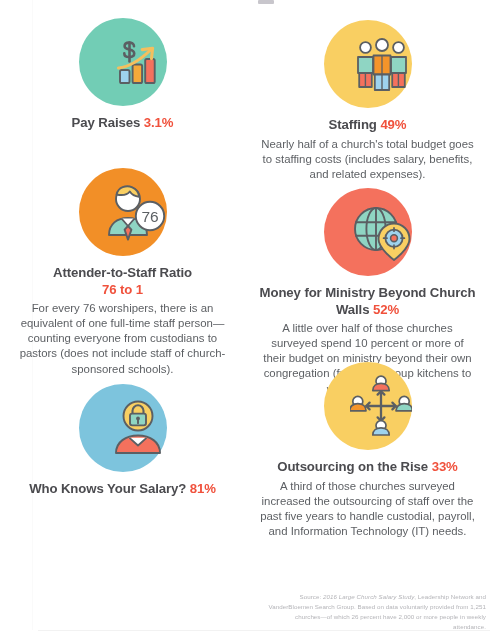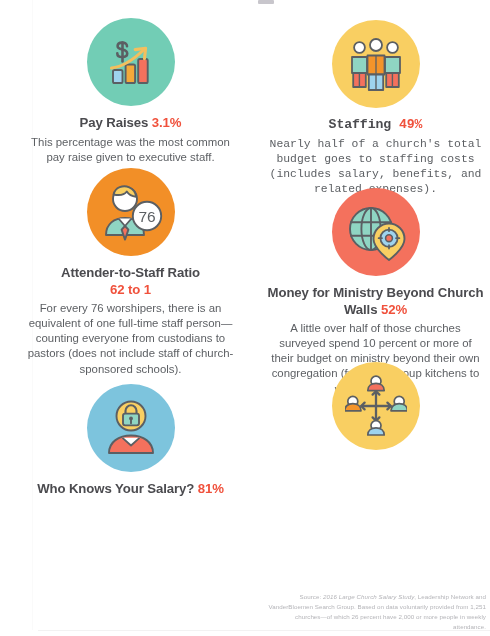--- a/index.html
+++ b/index.html
@@ -46,38 +46,37 @@
     width: 16px;
     height: 4px;
     background: #9a97a3;
     opacity: .55;
     border-radius: 1px;
   }
 
   .grid {
     position: absolute;
     inset: 0;
-    margin-left: 8px;
   }
 
   .cell {
     position: absolute;
     width: 245px;
     text-align: center;
   }
 
   
   .icon-circle {
     width: 88px;
     height: 88px;
     border-radius: 50%;
     margin: 0 auto;
     display: flex;
     align-items: center;
-    justify-content: center;
+    justify-content: flex-end;
   }
   .icon-circle svg { display: block; }
 
   
   .headline {
     font-size: 13.2px;
     font-weight: bold;
     color: #4b4b4f;
     line-height: 1.25;
     letter-spacing: -0.1px;
@@ -137,24 +136,23 @@
           <rect x="36.2" y="26" width="9.5" height="24" rx="1.6" fill="#f4715d" stroke="#5b5f63" stroke-width="1.9"></rect>
 
           <path d="M9.5 35 C20 34 31 27 41.5 17" fill="none" stroke="#f4bf5e" stroke-width="3.1" stroke-linecap="round"></path>
           <path d="M33.2 16.6 L43.6 15.2 L42.5 25.6" fill="none" stroke="#f4bf5e" stroke-width="3.1" stroke-linecap="round" stroke-linejoin="round"></path>
         </svg>
       </div>
       <div class="headline">
         <span>Pay Raises</span>
         <span class="pct">3.1%</span>
       </div>
-      <div class="body-copy">This percentage was the most common pay raise given to executive staff.</div>
-    </div>
-
-    <div class="cell" style="left:245px; top:20px;font-family:Liberation Mono, monospace;">
+    </div>
+
+    <div class="cell" style="left:245px; top:20px;">
       <div class="icon-circle" style="background:#f9cf62;">
         <svg width="60" height="56" viewBox="0 0 60 56">
           <g stroke="#5b5f63" stroke-width="1.8" stroke-linejoin="round">
 
             <circle cx="13.5" cy="11.5" r="5.4" fill="#ffffff"></circle>
             <path d="M6 21 h15 v16 h-15 z" fill="#8fd5c3"></path>
             <path d="M7.2 37 h12.6 v14 h-12.6 z" fill="#f4715d"></path>
             <path d="M13.4 37 v14" stroke="#5b5f63" stroke-width="1.4" fill="none"></path>
 
             <circle cx="46.5" cy="11.5" r="5.4" fill="#ffffff"></circle>
@@ -192,21 +190,21 @@
 
             <path d="M27 43 l-3.4 3.6 3.4 10 3.4-10 z" fill="#f4715d"></path>
           </g>
 
           <circle cx="49" cy="33" r="14.2" fill="#ffffff" stroke="#5b5f63" stroke-width="1.9"></circle>
           <text x="49" y="38.6" text-anchor="middle" font-family="Liberation Sans, sans-serif" font-size="15.5" fill="#5b5f63">76</text>
         </svg>
       </div>
       <div class="headline two-line">
         <span>Attender-to-Staff Ratio</span><br>
-        <span class="pct">62 to 1</span>
+        <span class="pct">76 to 1</span>
       </div>
       <div class="body-copy">For every 76 worshipers, there is an equivalent of one full-time staff person—counting everyone from custodians to pastors (does not include staff of church-sponsored schools).</div>
     </div>
 
     <div class="cell" style="left:245px; top:188px;">
       <div class="icon-circle" style="background:#f4715d;">
         <svg width="62" height="58" viewBox="0 0 62 58">
           <g stroke="#5b5f63" stroke-width="1.9" fill="none">
             <circle cx="26" cy="26" r="21" fill="#8fd5c3"></circle>
             <ellipse cx="26" cy="26" rx="9.6" ry="21"></ellipse>
@@ -274,20 +272,25 @@
             <circle cx="7.8" cy="26.4" r="5" fill="#ffffff"></circle>
             <path d="M-0.4 35.8 c0-4.6 3.7-7.2 8.2-7.2 4.5 0 8.2 2.6 8.2 7.2 z" fill="#f4942a"></path>
           </g>
 
           <g stroke="#5b5f63" stroke-width="1.7" stroke-linejoin="round">
             <circle cx="54.2" cy="26.4" r="5" fill="#ffffff"></circle>
             <path d="M46 35.8 c0-4.6 3.7-7.2 8.2-7.2 4.5 0 8.2 2.6 8.2 7.2 z" fill="#8fd5c3"></path>
           </g>
         </svg>
       </div>
+      <div class="headline">
+        <span>Outsourcing on the Rise</span>
+        <span class="pct">33%</span>
+      </div>
+      <div class="body-copy">A third of those churches surveyed increased the outsourcing of staff over the past five years to handle custodial, payroll, and Information Technology (IT) needs.</div>
     </div>
 
   </div>
 
   <div id="source">
     <span>Source: </span><span class="it">2016 Large Church Salary Study</span><span>, Leadership Network and VanderBloemen Search Group. Based on data voluntarily provided from 1,251 churches—of which 26 percent have 2,000 or more people in weekly attendance.</span>
   </div>
 
 </div>
 

